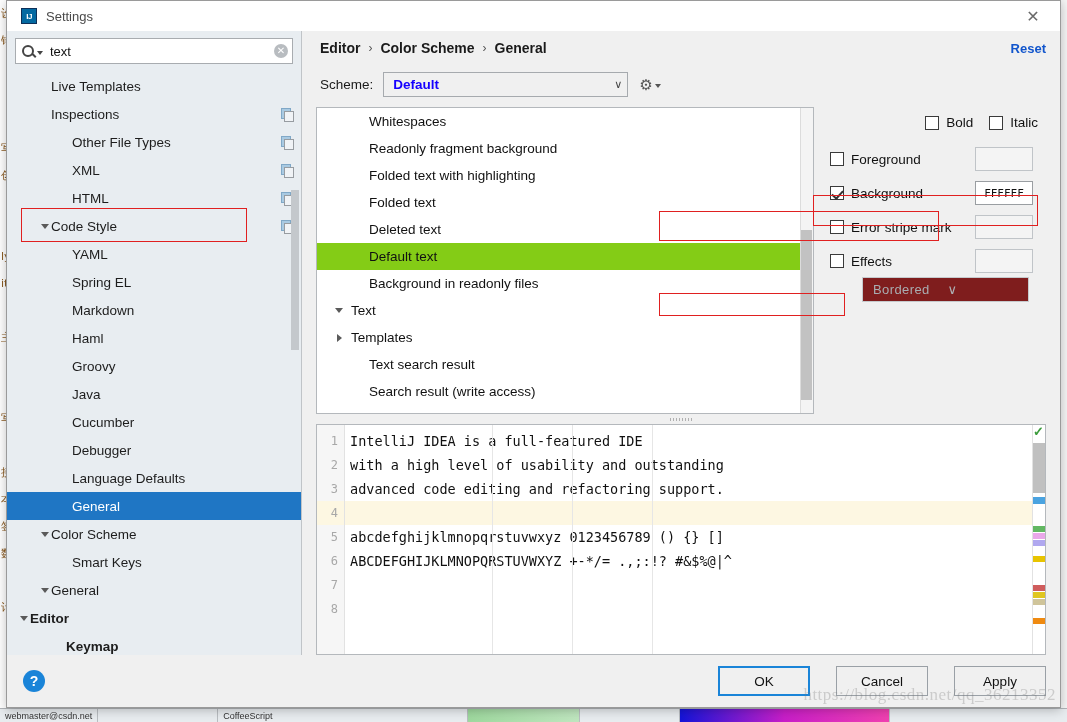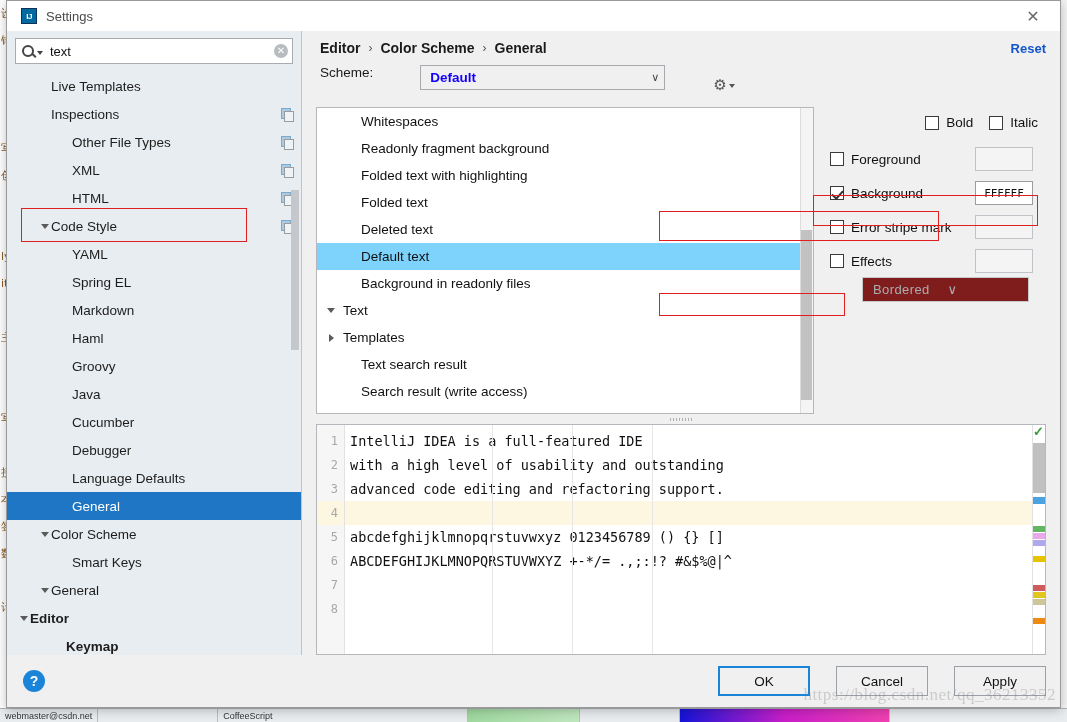--- a/index.html
+++ b/index.html
@@ -138,21 +138,21 @@
   }
   .crumbrow {
     height: 34px; display: flex; align-items: center;
     padding: 0 14px 0 18px; flex: 0 0 34px;
   }
   .crumb { font-size: 14px; font-weight: bold; color: #1a1a1a; }
   .crumb-sep { font-size: 12px; color: #555; margin: 0 8px; }
   .reset-link { margin-left: auto; font-size: 13px; color: #1155cc; font-weight: bold; }
 
   .schemerow {
-    height: 38px; display: flex; padding-left: 18px; flex: 0 0 38px; gap: 37px;
+    height: 38px; display: flex; align-items: center; padding-left: 18px; flex: 0 0 38px;
   }
   .scheme-lbl { font-size: 13.5px; color: #1a1a1a; margin-right: 10px; }
   .combo {
     width: 245px; height: 25px; background: #f0f0f0; border: 1px solid #a6aaae;
     display: flex; align-items: center; padding: 0 5px 0 9px;
   }
   .combo-val { flex: 1; font-size: 13.5px; font-weight: bold; color: #1500ff; }
   .combo-arrow { color: #444; font-size: 11px; }
   .gear-wrap { margin-left: 11px; display:flex; align-items:center; }
   .gear { font-size: 15px; color: #555; line-height: 1; }
@@ -164,23 +164,23 @@
   }
   .upper { display: flex; flex: 0 0 307px; min-height: 0; }
 
   
   .attrlist {
     flex: 1 1 auto; background: #ffffff; border: 1px solid #b4b8bc;
     position: relative; overflow: hidden; min-width: 0;
   }
   .arow {
     height: 27px; display: flex; align-items: center;
-    font-size: 13.5px; color: #111; padding-left: 4px;
-  }
-  .arow.hl { background: #7dd3fc; align-items: center; }
+    font-size: 13.5px; color: #111; padding-left: 12px;
+  }
+  .arow.hl { background: #84cc16; align-items: center; }
   .arow .aw { width: 20px; flex: 0 0 20px; display:flex;align-items:center;justify-content:center; }
   .arow .alab { padding-left: 2px; white-space: nowrap; }
   .attr-sb-track {
     position:absolute; right:0; top:0; width: 13px; height: 100%;
     background: #f4f4f4; border-left: 1px solid #dcdcdc;
   }
   .attr-sb-thumb {
     position:absolute; right:1px; top:122px; width: 11px; height: 170px; background: #c2c2c2;
   }
 

